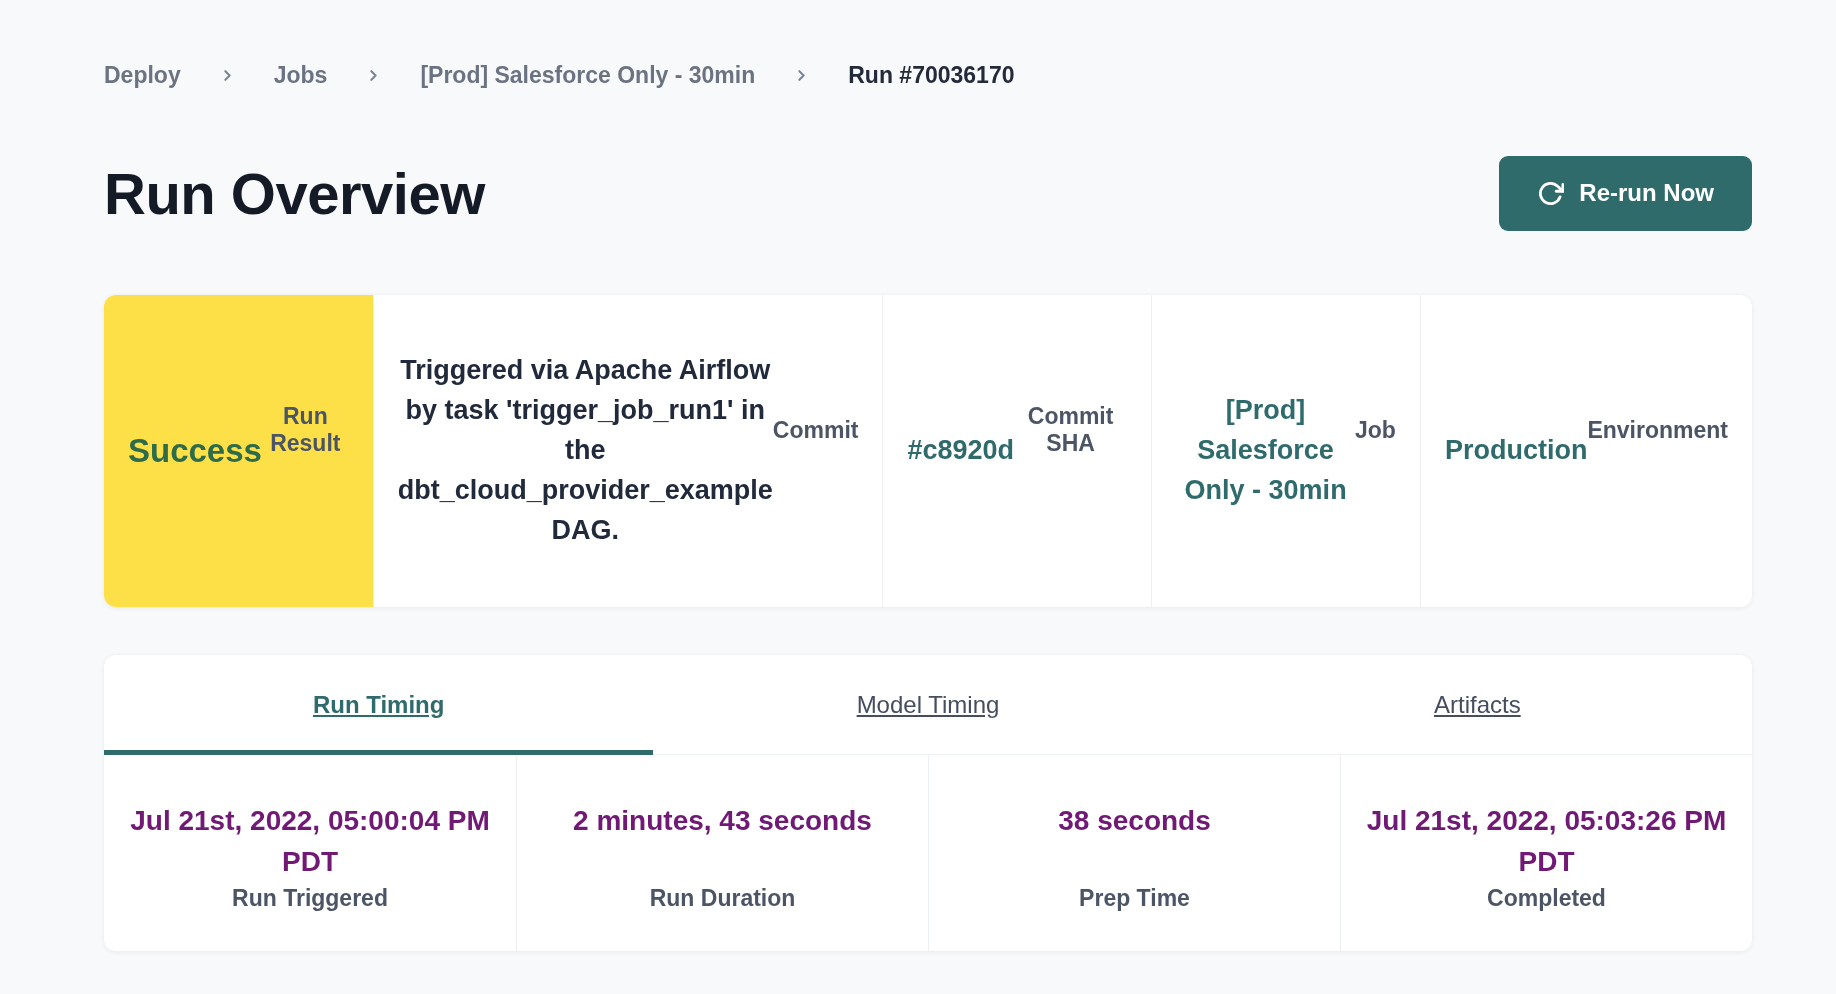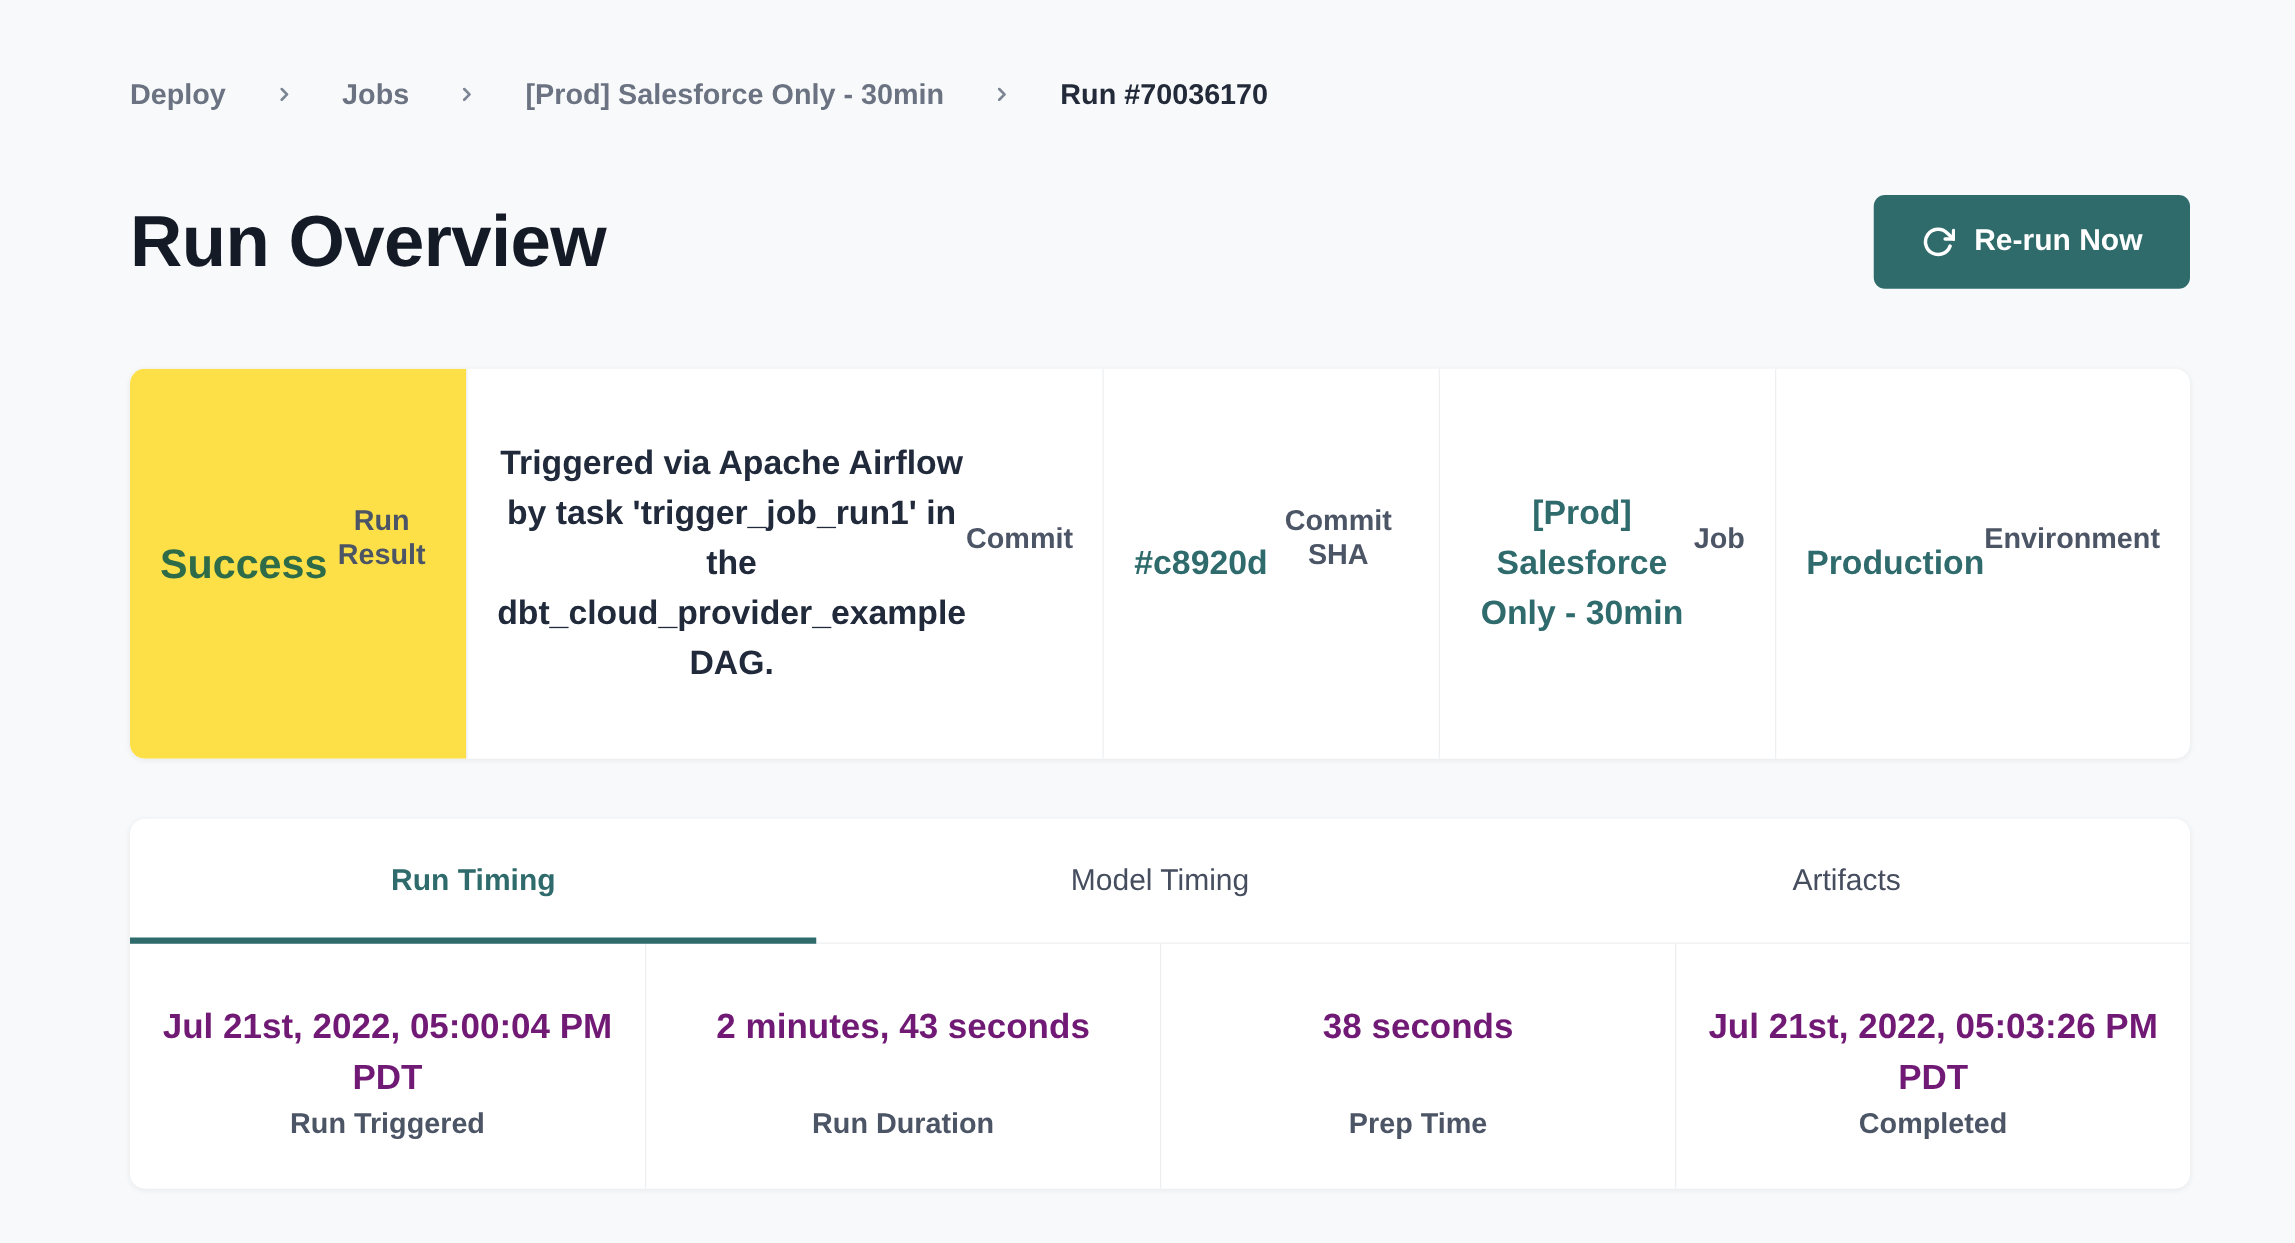--- a/index.html
+++ b/index.html
@@ -113,20 +113,21 @@
   }
   .tab {
     position: relative;
     display: flex;
     align-items: center;
     justify-content: center;
     font-size: 24px;
     font-weight: 400;
     color: #454d5e;
     cursor: pointer;
+    text-decoration: underline;
   }
   .tab.active { color: #2f6b6c; font-weight: 700; }
   .tab.active::after {
     content: "";
     position: absolute;
     left: 0; right: 0; bottom: -1px;
     height: 5px;
     background: #2f6b6b;
   }
   .timing-grid {

